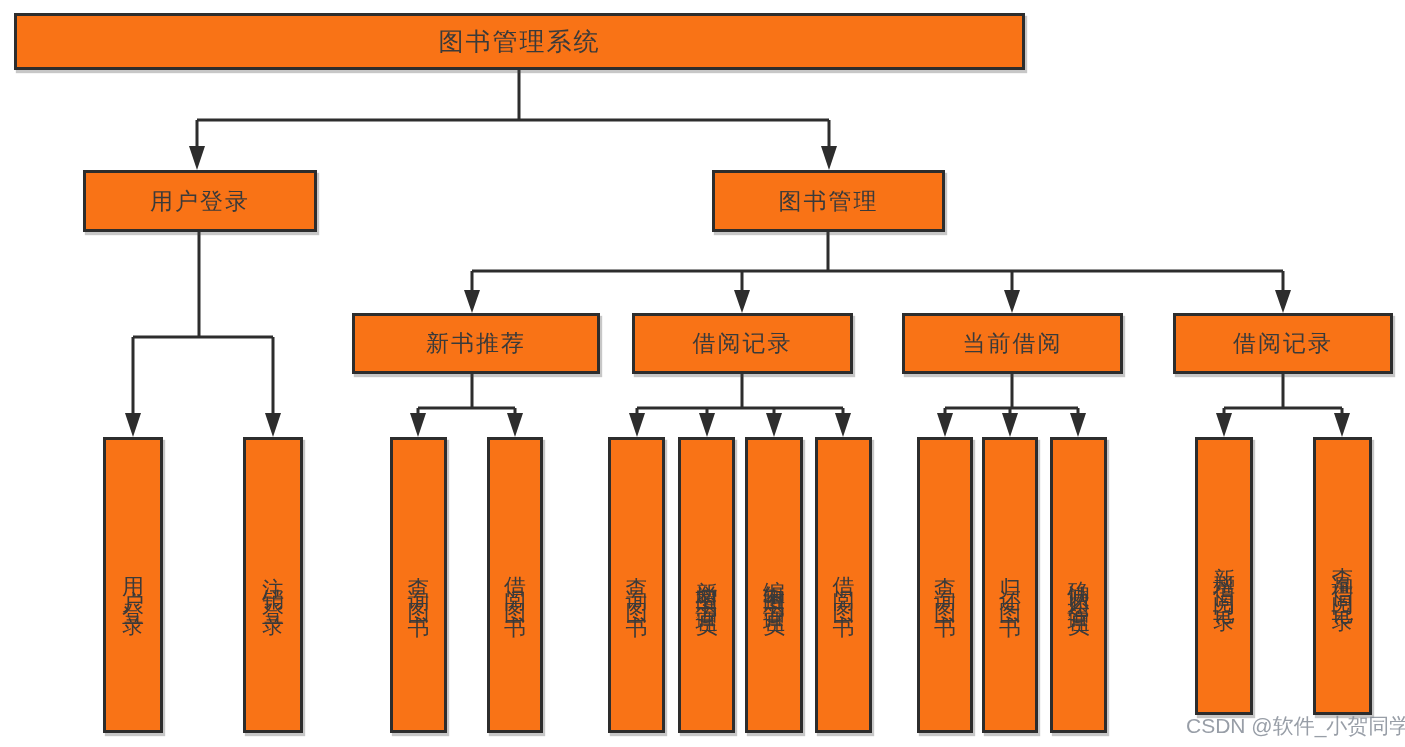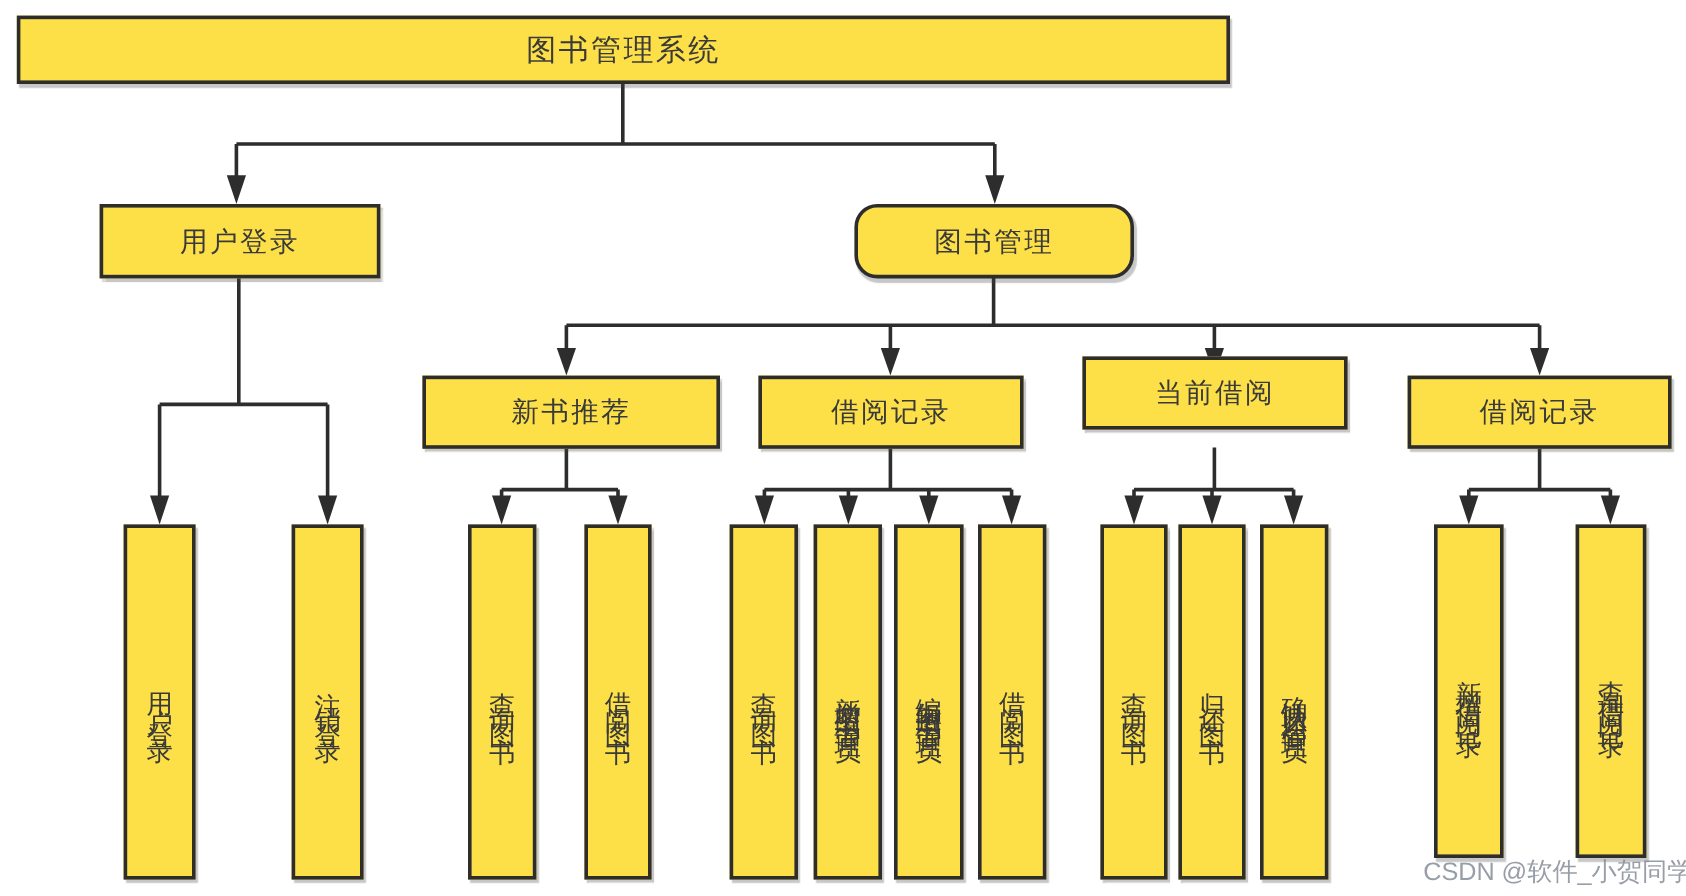--- a/index.html
+++ b/index.html
@@ -7,21 +7,21 @@
     position: relative;
     width: 1405px;
     height: 747px;
     background: #ffffff;
     font-family: "Liberation Sans", sans-serif;
     overflow: hidden;
   }
   #wires { position:absolute; left:0; top:0; width:1405px; height:747px; }
   .node {
     position: absolute;
-    background: #fde047;
+    background: #f97316;
     border: 3px solid #2d2d2d;
     box-shadow: 2px 3px 1px rgba(70,70,70,0.30);
     display: flex;
     align-items: center;
     justify-content: center;
     color: #3a3a3a;
     box-sizing: border-box;
     z-index: 2;
   }
   .root  { font-size: 25px; letter-spacing: 2px; }
@@ -84,25 +84,25 @@
     <polygon class="head" points="1078,437 1070,413 1086,413"></polygon>
 
     <path class="wire" d="M1283,373 V408 M1224,408 H1342 M1224,408 V418 M1342,408 V418"></path>
     <polygon class="head" points="1224,437 1216,413 1232,413"></polygon>
     <polygon class="head" points="1342,437 1334,413 1350,413"></polygon>
   </svg>
 
   <div class="node root" style="left:14px; top:13px; width:1011px; height:57px;">图书管理系统</div>
 
   <div class="node lvl" style="left:83px; top:170px; width:234px; height:62px;">用户登录</div>
-  <div class="node lvl" style="left:712px; top:170px; width:233px; height:62px;border-radius:19px;">图书管理</div>
+  <div class="node lvl" style="left:712px; top:170px; width:233px; height:62px;">图书管理</div>
 
   <div class="node lvl" style="left:352px; top:313px; width:248px; height:61px;">新书推荐</div>
   <div class="node lvl" style="left:632px; top:313px; width:221px; height:61px;">借阅记录</div>
-  <div class="node lvl" style="left:902px; top:297px; width:221px; height:61px;text-align:right;">当前借阅</div>
+  <div class="node lvl" style="left:902px; top:313px; width:221px; height:61px;text-align:right;">当前借阅</div>
   <div class="node lvl" style="left:1173px; top:313px; width:220px; height:61px;">借阅记录</div>
 
   <div class="node leaf ls-lg" style="left:103px; top:437px; width:60px; height:296px;">
     <span>用户登录</span>
   </div>
   <div class="node leaf ls-lg" style="left:243px; top:437px; width:60px; height:296px;">
     <span>注销登录</span>
   </div>
 
   <div class="node leaf ls-lg" style="left:390px; top:437px; width:57px; height:296px;">

